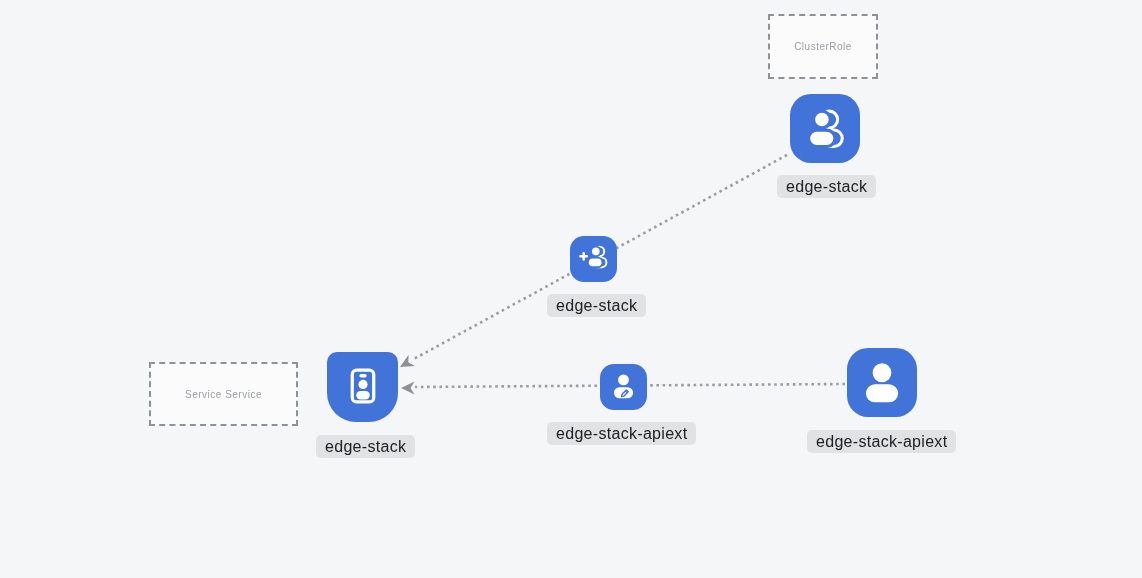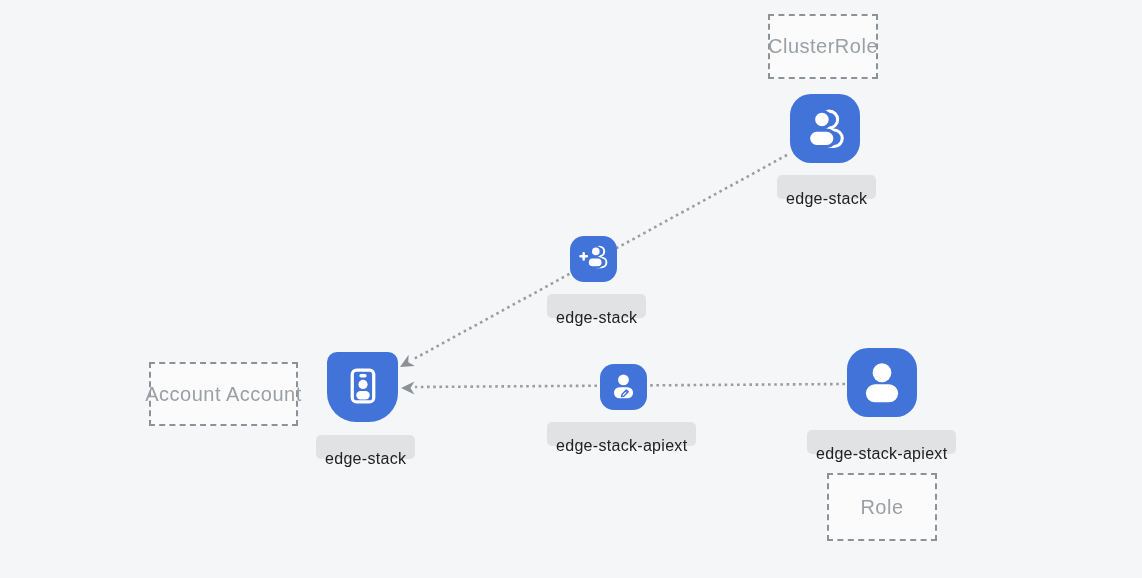--- a/index.html
+++ b/index.html
@@ -21,21 +21,21 @@
     width: 1142px; height: 578px;
   }
   .dashed-box {
     position: absolute;
     border: 2px dashed #8e9296;
     background: rgba(255,255,255,0.55);
     display: flex;
     align-items: center;
     justify-content: center;
     color: #9aa0a5;
-    font-size: 20px;
+    font-size: 10px;
     letter-spacing: 0.5px;
     white-space: nowrap;
   }
   .tile {
     position: absolute;
     background: #4273d9;
     display: flex;
     align-items: center;
     justify-content: center;
   }
@@ -46,21 +46,21 @@
   .tile.small svg { width: 31px; height: 31px; }
   .name-label {
     position: absolute;
     background: #e1e2e4;
     color: #202124;
     border-radius: 5px;
     font-size: 16px;
     letter-spacing: 0.3px;
     height: 23px;
     line-height: 23px;
-    padding: 12px 9px;
+    padding: 0 9px;
     white-space: nowrap;
   }
   
   .box-clusterrole   { left: 768px; top: 14px;  width: 110px; height: 65px; }
   .tile-clusterrole  { left: 790px; top: 94px;  }
   .lbl-clusterrole   { left: 777px; top: 175px; }
   
   .box-crb           { left: 462px; top: 142px; width: 183px; height: 67px; }
   .tile-crb          { left: 570px; top: 236px; }
   .lbl-crb           { left: 547px; top: 294px; }
@@ -115,21 +115,21 @@
         <circle cx="16.6" cy="7.3" r="3.7" fill="none" stroke="#fff" stroke-width="1.5"></circle>
         <rect x="10.6" y="12.1" width="11.4" height="7.4" rx="3.7" fill="none" stroke="#fff" stroke-width="1.5"></rect>
         <circle cx="13.8" cy="7.3" r="3.7" fill="#fff" stroke="#4273d9" stroke-width="1.5"></circle>
         <rect x="7.6" y="12.1" width="11.4" height="7.4" rx="3.7" fill="#fff" stroke="#4273d9" stroke-width="1.5"></rect>
       </svg>
     </span>
   </div>
   <div class="name-label lbl-crb">edge-stack</div>
 
   <div class="dashed-box box-sa">
-    <span>Account Account</span>
+    <span>Service Service</span>
   </div>
   <div class="tile badge tile-sa">
     <span>
       <svg viewBox="0 0 24 24">
         <rect x="6.4" y="4.2" width="11.2" height="16.6" rx="2.2" fill="none" stroke="#fff" stroke-width="1.7"></rect>
         <rect x="10.1" y="6.3" width="3.8" height="1.8" rx="0.9" fill="#fff"></rect>
         <circle cx="12" cy="11.7" r="2.4" fill="#fff"></circle>
         <rect x="8.5" y="15.1" width="7" height="4.4" rx="2.2" fill="#fff"></rect>
       </svg>
     </span>
@@ -143,23 +143,20 @@
         <rect x="4.6" y="13.3" width="14.8" height="8.6" rx="4.3" fill="#fff"></rect>
         <g stroke="#4273d9" stroke-width="1.1" fill="none" stroke-linejoin="round">
           <path d="M10.5 20.6 l0.4 -1.9 l3.3 -3.3 l1.5 1.5 l-3.3 3.3 z"></path>
           <path d="M13.4 16.2 l1.3 1.3"></path>
         </g>
       </svg>
     </span>
   </div>
   <div class="name-label lbl-rb">edge-stack-apiext</div>
 
-  <div class="dashed-box box-role">
-    <span>Role</span>
-  </div>
   <div class="tile big tile-role">
     <span>
       <svg viewBox="0 0 24 24">
         <circle cx="12" cy="7.7" r="4.9" fill="#fff"></circle>
         <rect x="3.6" y="13.7" width="16.8" height="9.4" rx="4.7" fill="#fff"></rect>
       </svg>
     </span>
   </div>
   <div class="name-label lbl-role">edge-stack-apiext</div>
 

